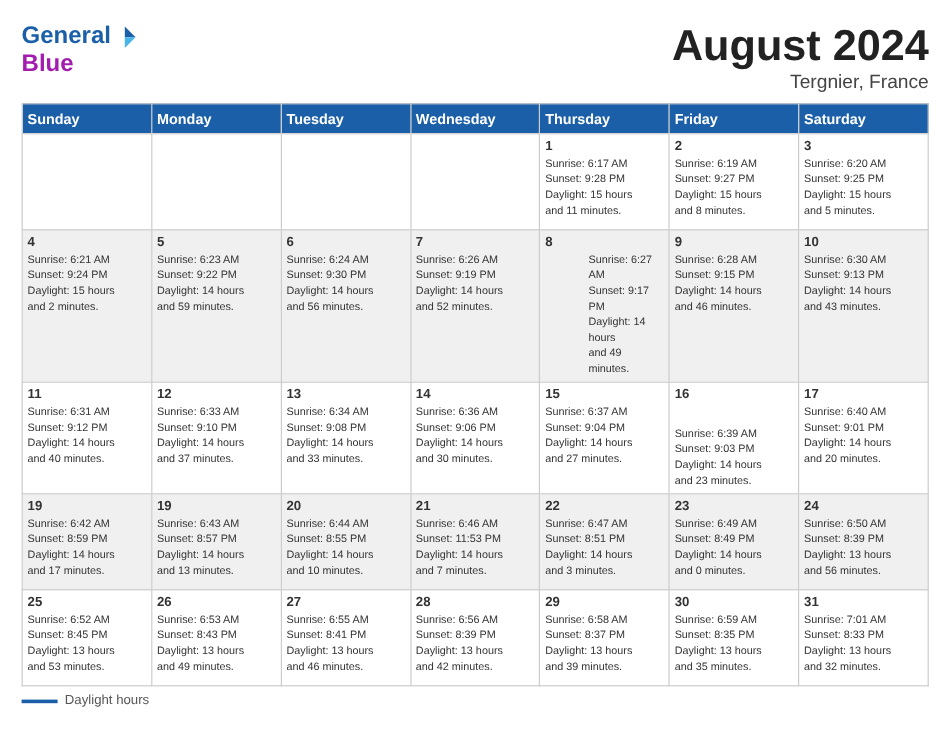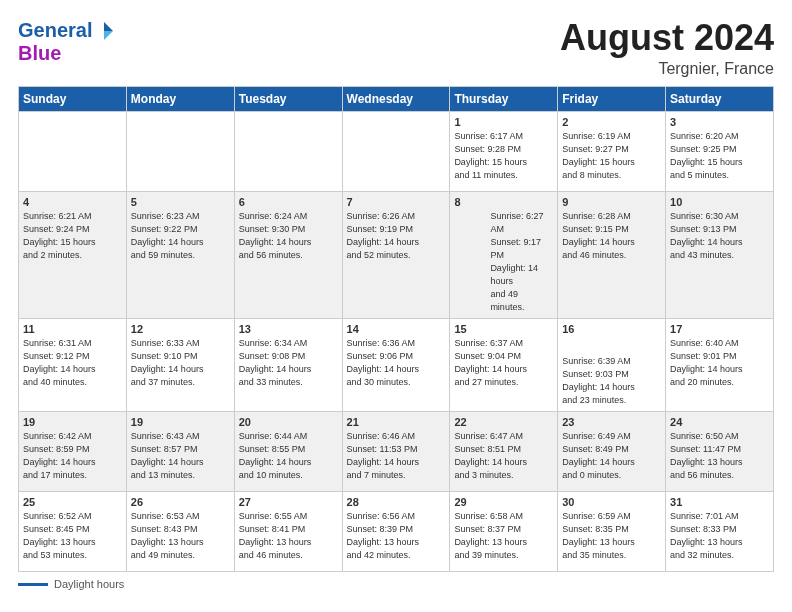--- a/index.html
+++ b/index.html
@@ -314,21 +314,21 @@
           <td class="alt-row">
             <span class="day-num">23</span>
             <div class="day-info" style="white-space: pre-line;">Sunrise: 6:49 AM
 Sunset: 8:49 PM
 Daylight: 14 hours
 and 0 minutes.</div>
           </td>
           <td class="alt-row">
             <span class="day-num">24</span>
             <div class="day-info" style="white-space: pre-line;">Sunrise: 6:50 AM
-Sunset: 11:47 PM
+Sunset: 8:39 PM
 Daylight: 13 hours
 and 56 minutes.</div>
           </td>
         </tr>
         <tr>
           <td>
             <span class="day-num">25</span>
             <div class="day-info" style="white-space: pre-line;">Sunrise: 6:52 AM
 Sunset: 8:45 PM
 Daylight: 13 hours

